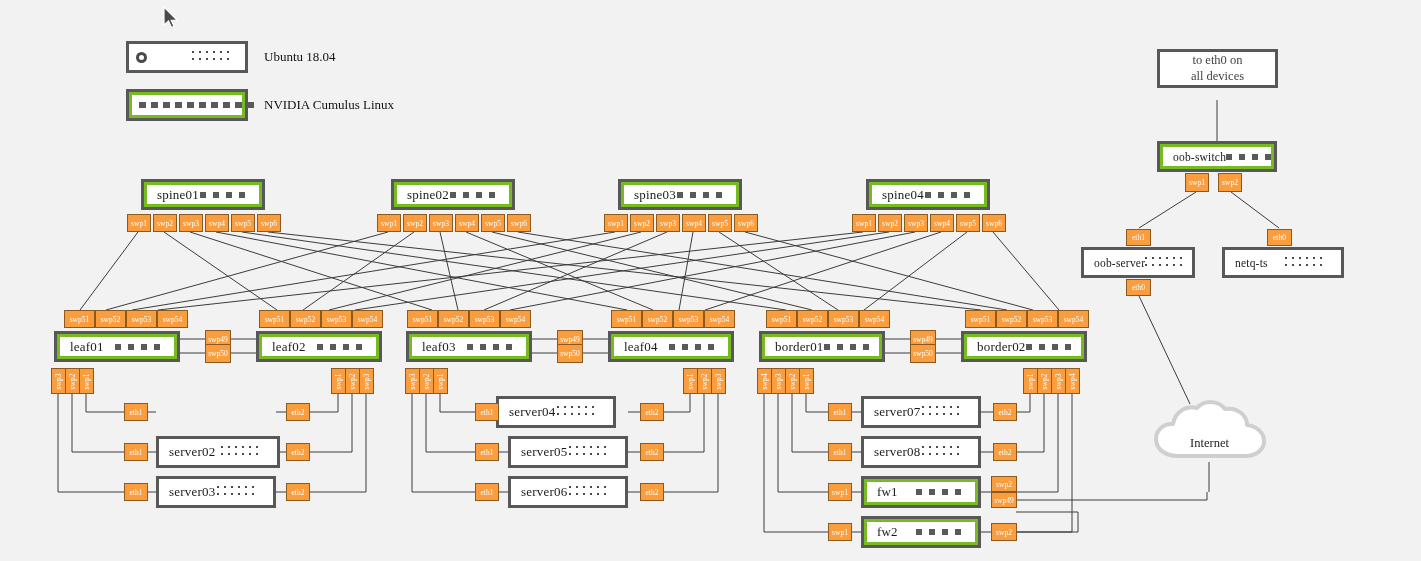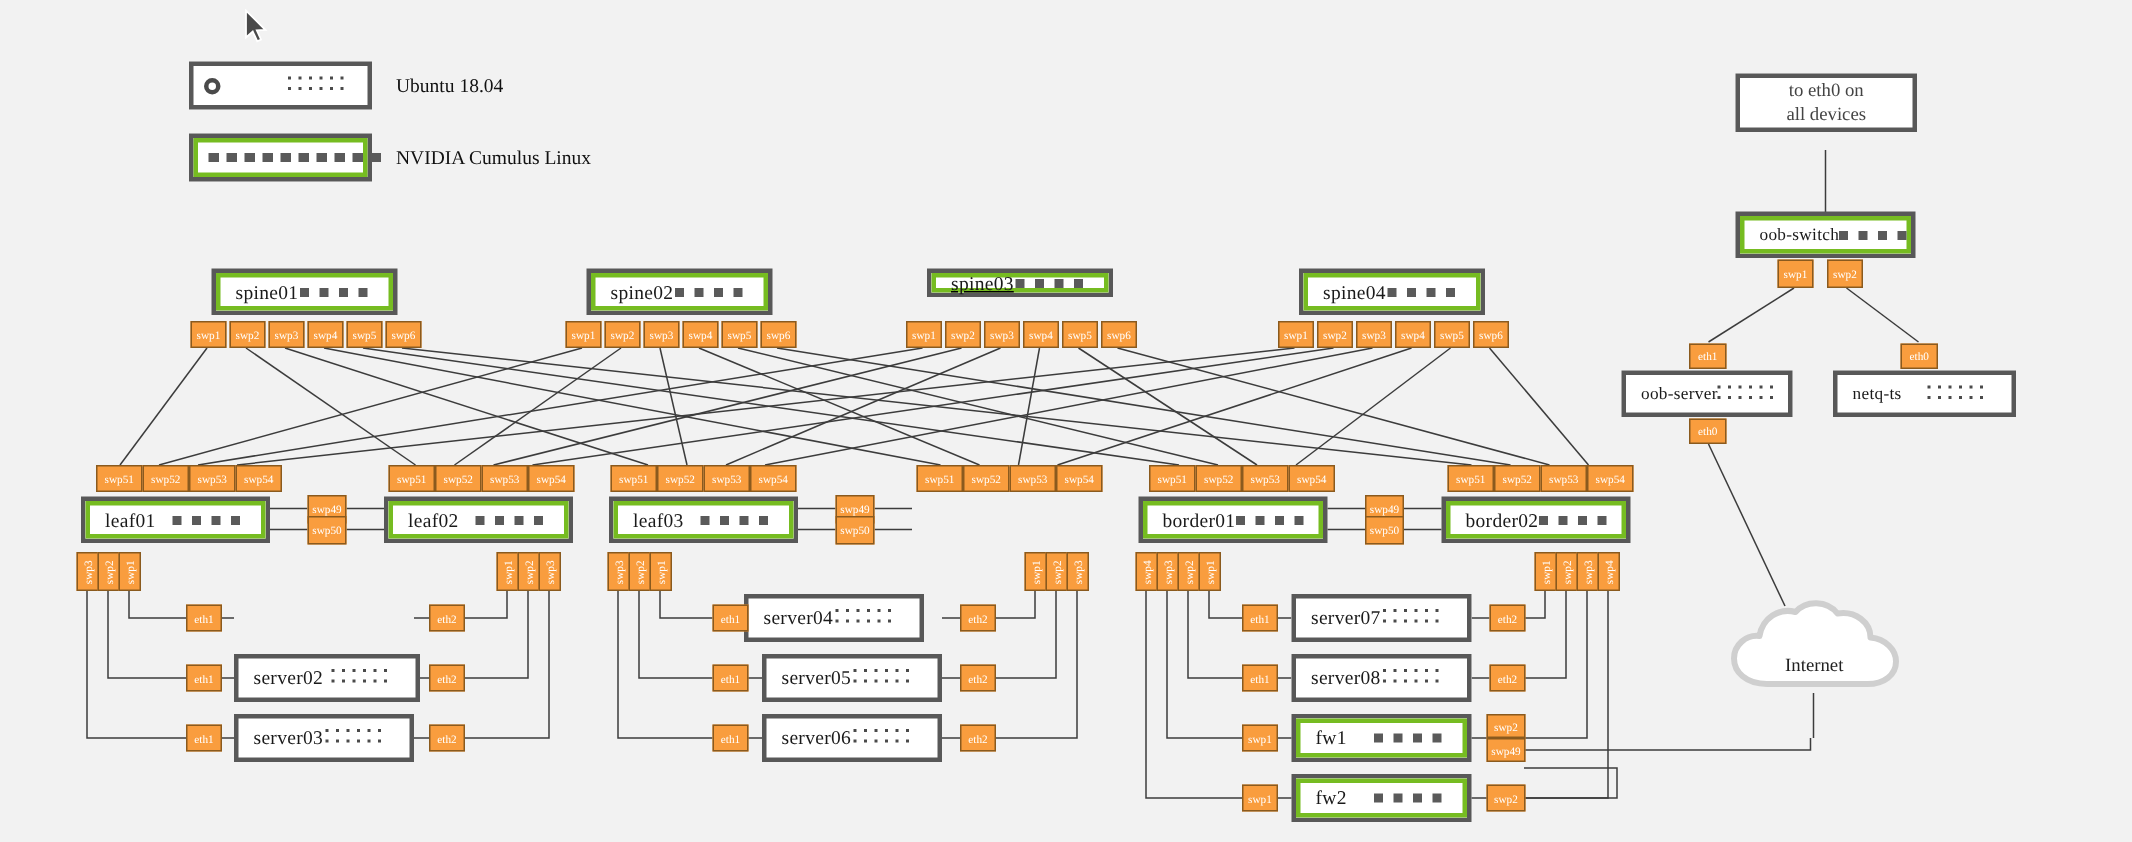--- a/index.html
+++ b/index.html
@@ -295,21 +295,21 @@
         </span>
     </div>
   </div>
   <div class="port" style="left:377px;top:214px;width:24px;height:18px;">swp1</div>
   <div class="port" style="left:403px;top:214px;width:24px;height:18px;">swp2</div>
   <div class="port" style="left:429px;top:214px;width:24px;height:18px;">swp3</div>
   <div class="port" style="left:455px;top:214px;width:24px;height:18px;">swp4</div>
   <div class="port" style="left:481px;top:214px;width:24px;height:18px;">swp5</div>
   <div class="port" style="left:507px;top:214px;width:24px;height:18px;">swp6</div>
 
-  <div class="device sw" style="left:618px;top:179px;width:124px;height:19px;text-decoration:underline;">
+  <div class="device sw" style="left:618px;top:179px;width:124px;height:31px;">
     <div class="inner">
       <span class="dname">spine03</span>
       <span class="glyph">
           <i></i>
           <i></i>
           <i></i>
           <i></i>
         </span>
     </div>
   </div>
@@ -416,20 +416,31 @@
       <span>swp1</span>
     </div>
 
   <div class="port" style="left:557px;top:330px;width:26px;height:19px;">swp49</div>
   <div class="port" style="left:557px;top:344px;width:26px;height:19px;">swp50</div>
 
   <div class="port" style="left:611px;top:310px;width:31px;height:18px;">swp51</div>
   <div class="port" style="left:642px;top:310px;width:31px;height:18px;">swp52</div>
   <div class="port" style="left:673px;top:310px;width:31px;height:18px;">swp53</div>
   <div class="port" style="left:704px;top:310px;width:31px;height:18px;">swp54</div>
+  <div class="device sw" style="left:608px;top:331px;width:126px;height:31px;">
+    <div class="inner">
+      <span class="dname">leaf04</span>
+      <span class="glyph">
+          <i></i>
+          <i></i>
+          <i></i>
+          <i></i>
+        </span>
+    </div>
+  </div>
   <div class="port vert" style="left:683px;top:368px;width:15px;height:26px;">
       <span>swp1</span>
     </div>
   <div class="port vert" style="left:697px;top:368px;width:15px;height:26px;">
       <span>swp2</span>
     </div>
   <div class="port vert" style="left:711px;top:368px;width:15px;height:26px;">
       <span>swp3</span>
     </div>
 

